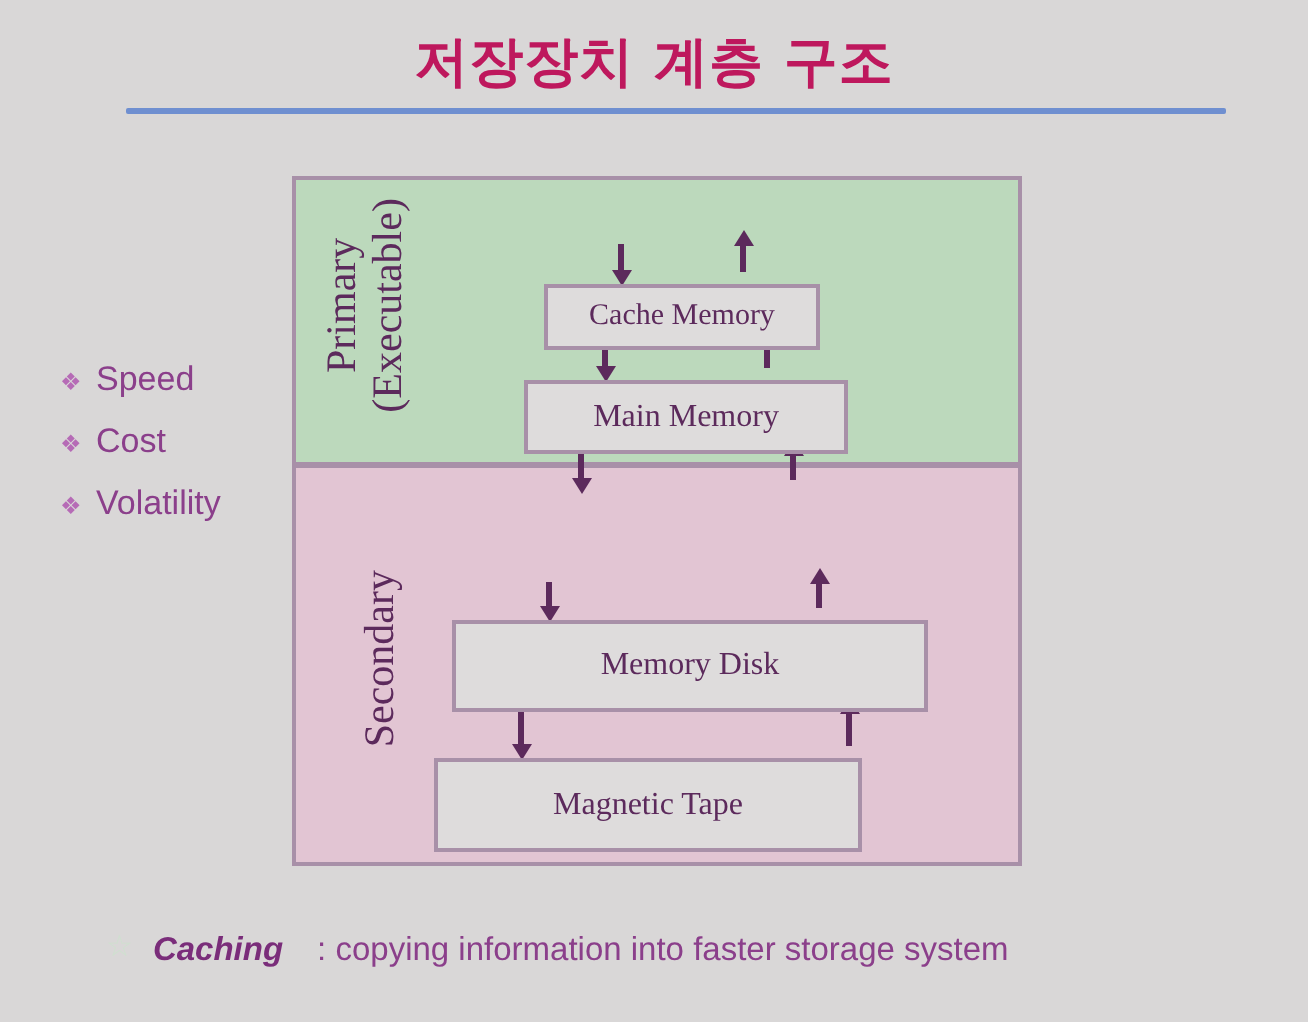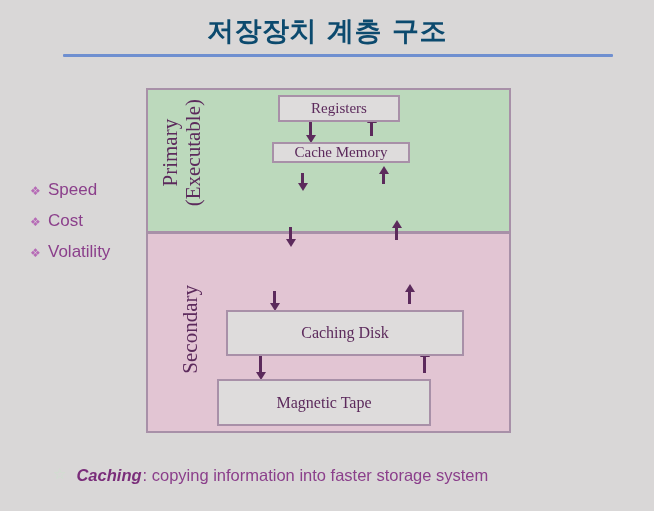--- a/index.html
+++ b/index.html
@@ -25,21 +25,21 @@
 
   
   .title {
     position: absolute;
     left: 0;
     top: 13px;
     width: 654px;
     text-align: center;
     font-size: 27px;
     font-weight: bold;
-    color: #0c4a6e;
+    color: #be185d;
     letter-spacing: 0.5px;
     font-family: "DejaVu Sans", sans-serif;
   }
   .title-rule {
     position: absolute;
     left: 63px;
     top: 54px;
     width: 550px;
     height: 3px;
     background: #6f8fd0;
@@ -127,21 +127,21 @@
     background: #dedcdc;
     border: 2px solid #a890a8;
     color: #5c2a5c;
     font-family: "Liberation Serif", serif;
     display: flex;
     align-items: center;
     justify-content: center;
     font-size: 15px;
   }
   .node-registers   { left: 132px; top:  7px; width: 122px; height: 27px; }
-  .node-cache       { left: 126px; top: 54px; width: 138px; height: 21px; }
+  .node-cache       { left: 126px; top: 54px; width: 138px; height: 33px; }
   .node-main        { left: 116px; top: 102px; width: 162px; height: 37px; font-size: 16px; }
   .node-mdisk       { left:  98px; top: 158px; width: 203px; height: 45px; font-size: 16px; }
   .node-odisk       { left:  80px; top: 222px; width: 238px; height: 46px; font-size: 16px; }
   .node-mtape       { left:  71px; top: 291px; width: 214px; height: 47px; font-size: 16px; }
 
   
   .arrow {
     position: absolute;
     width: 3px;
     background: #5c2a5c;
@@ -181,20 +181,21 @@
     line-height: 1;
   }
   .caption-term {
     font-weight: bold;
     font-style: italic;
     color: #7a2d7a;
     margin-right: 1px;
   }
   .caption-text {
     color: #8b3f8b;
+    margin-left: 16px;
   }
 </style>
 </head>
 <body>
 
 <div class="slide">
 
   <div class="title">저장장치 계층 구조</div>
   <div class="title-rule"></div>
 
@@ -234,23 +235,23 @@
 
     <div class="arrow down" style="left:143px; top:139px; height:13px;"></div>
     <div class="arrow up" style="left:249px; top:139px; height:13px;"></div>
 
     <div class="arrow down" style="left:127px; top:203px; height:13px;"></div>
     <div class="arrow up" style="left:262px; top:203px; height:13px;"></div>
 
     <div class="arrow down" style="left:113px; top:268px; height:17px;"></div>
     <div class="arrow up" style="left:277px; top:268px; height:17px;"></div>
 
-    <div class="node node-registers">Registers</div>
     <div class="node node-cache">Cache Memory</div>
-    <div class="node node-odisk">Caching Disk</div>
+    <div class="node node-main">Main Memory</div>
+    <div class="node node-odisk">Memory Disk</div>
     <div class="node node-mtape">Magnetic Tape</div>
 
   </div>
 
   <div class="caption">
     <span class="caption-star">☆</span>
     <span class="caption-term">Caching</span>
     <span class="caption-text">: copying information into faster storage system</span>
   </div>
 

